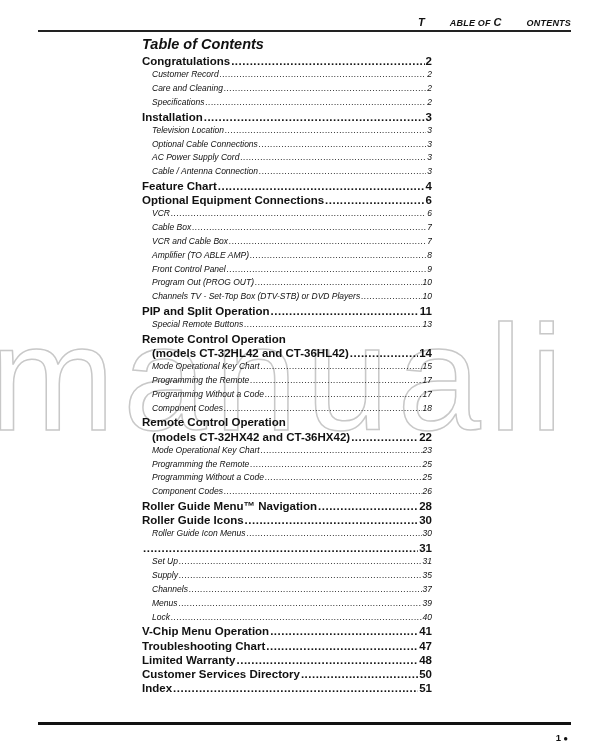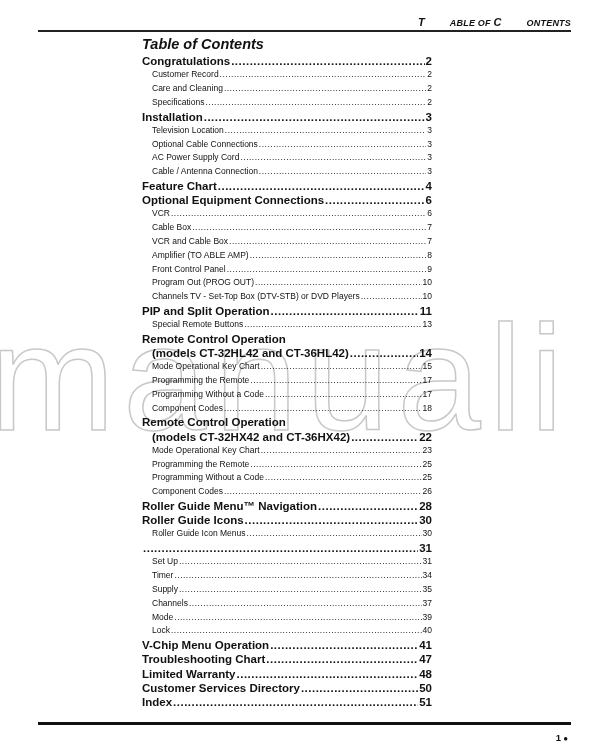--- a/index.html
+++ b/index.html
@@ -32,21 +32,21 @@
   .row .lbl { flex: 0 0 auto; }
   .row .dots {
     flex: 1 1 auto; overflow: hidden; margin: 0 1px;
   }
   .row .dots::after {
     content: "........................................................................................................................................................";
     letter-spacing: 0.5px;
   }
   .row .pg { flex: 0 0 auto; text-align: right; }
   .row.major { font-size: 11.5px; font-weight: bold; line-height: 14px; height: 14.2px; justify-content: space-between; }
-  .row.minor { font-size: 8.5px; line-height: 13.8px; height: 13.8px; padding-left: 10px; }
+  .row.minor { font-size: 8.5px; line-height: 13.8px; height: 13.8px; padding-left: 10px; font-style: italic; }
   .row.minor .pg { font-size: 8.5px; }
   .row.major .pg { font-size: 11.5px; }
   .row.cont { padding-left: 10px; }
   .row.nodots .dots::after { content: ""; }
   .footer-rule {
     position: absolute; left: 38px; right: 29px; top: 722px; height: 3px; background: #111;
   }
   .page-num {
     position: absolute; right: 32px; top: 732px; font-size: 9.5px; font-weight: bold;
   }
@@ -245,36 +245,31 @@
       <div class="row major">
         <span class="dots"></span>
         <span class="pg">31</span>
       </div>
       <div class="row minor">
         <span class="lbl">Set Up</span>
         <span class="dots"></span>
         <span class="pg">31</span>
       </div>
       <div class="row minor">
-        <span class="lbl">Timer</span>
-        <span class="dots"></span>
-        <span class="pg">34</span>
-      </div>
-      <div class="row minor">
         <span class="lbl">Supply</span>
         <span class="dots"></span>
         <span class="pg">35</span>
       </div>
       <div class="row minor">
         <span class="lbl">Channels</span>
         <span class="dots"></span>
         <span class="pg">37</span>
       </div>
       <div class="row minor">
-        <span class="lbl">Mode</span>
+        <span class="lbl">Menus</span>
         <span class="dots"></span>
         <span class="pg">39</span>
       </div>
       <div class="row minor">
         <span class="lbl">Lock</span>
         <span class="dots"></span>
         <span class="pg">40</span>
       </div>
       <div class="row major">
         <span class="lbl">V-Chip Menu Operation</span>

